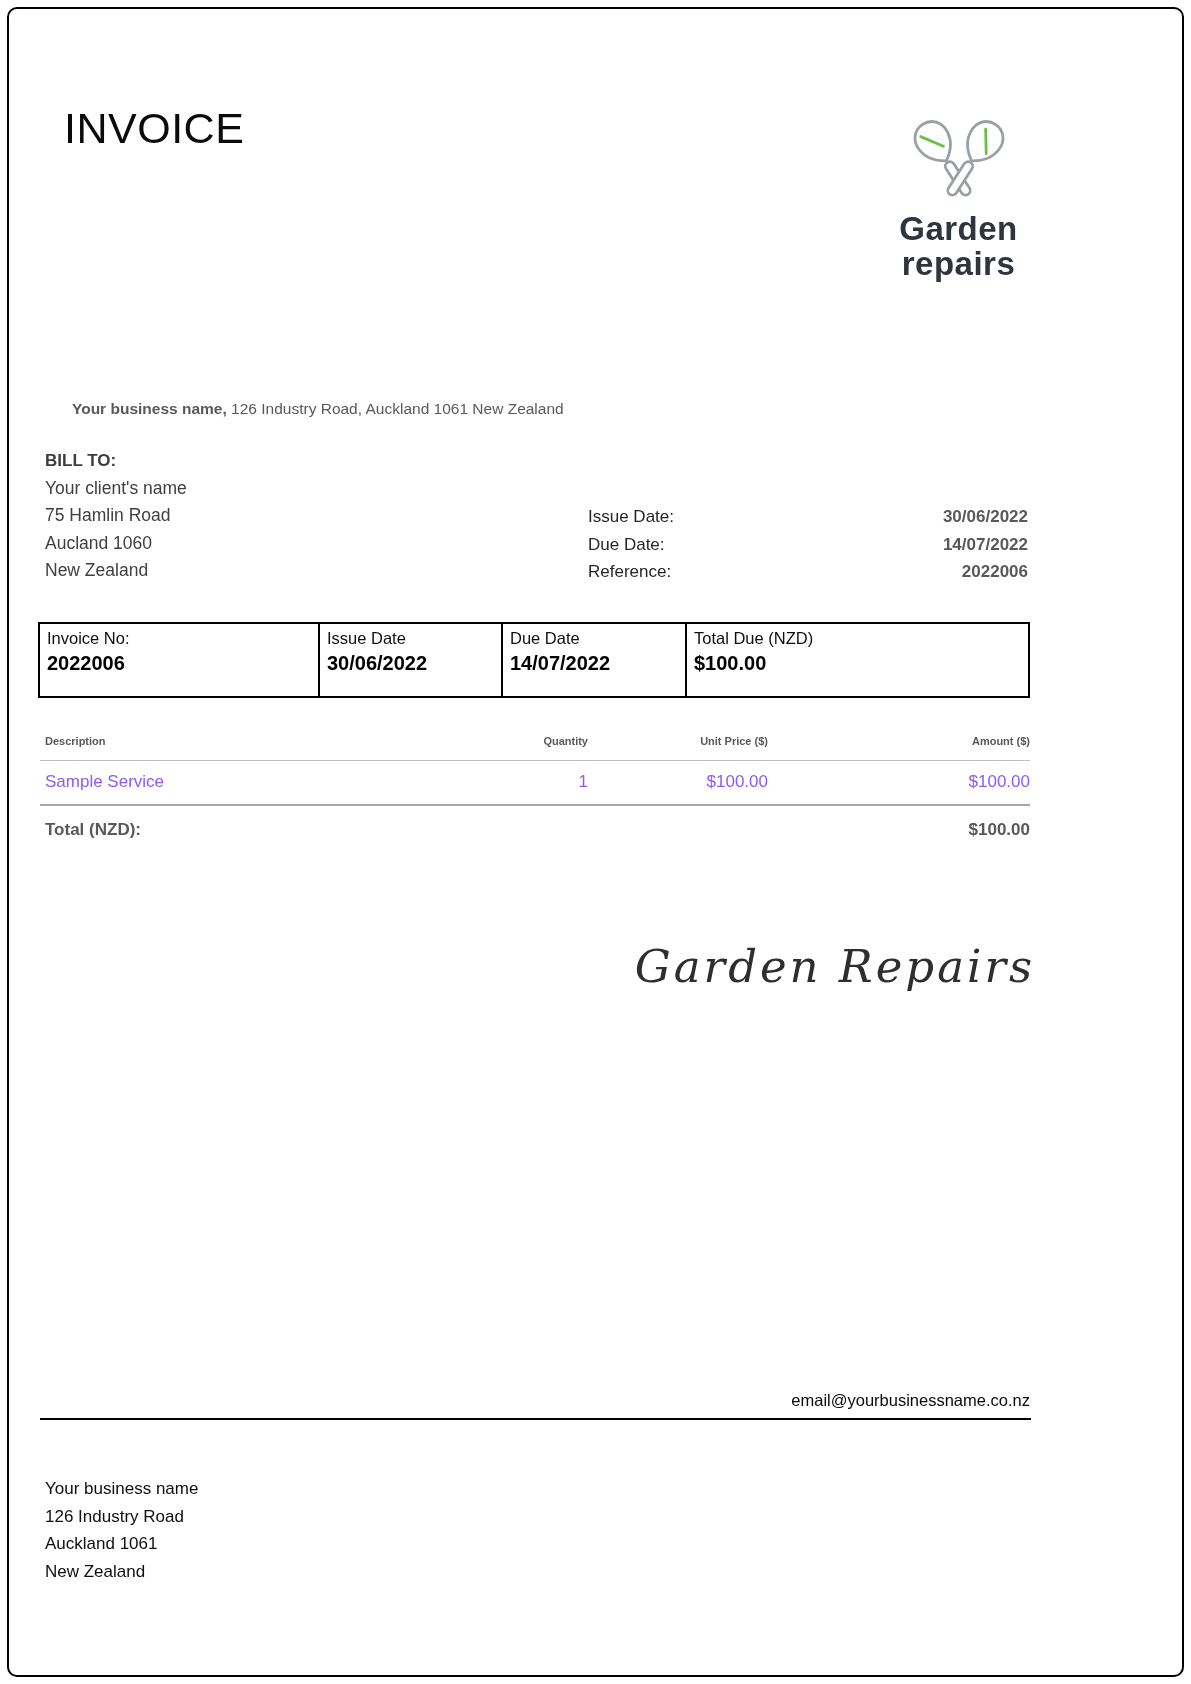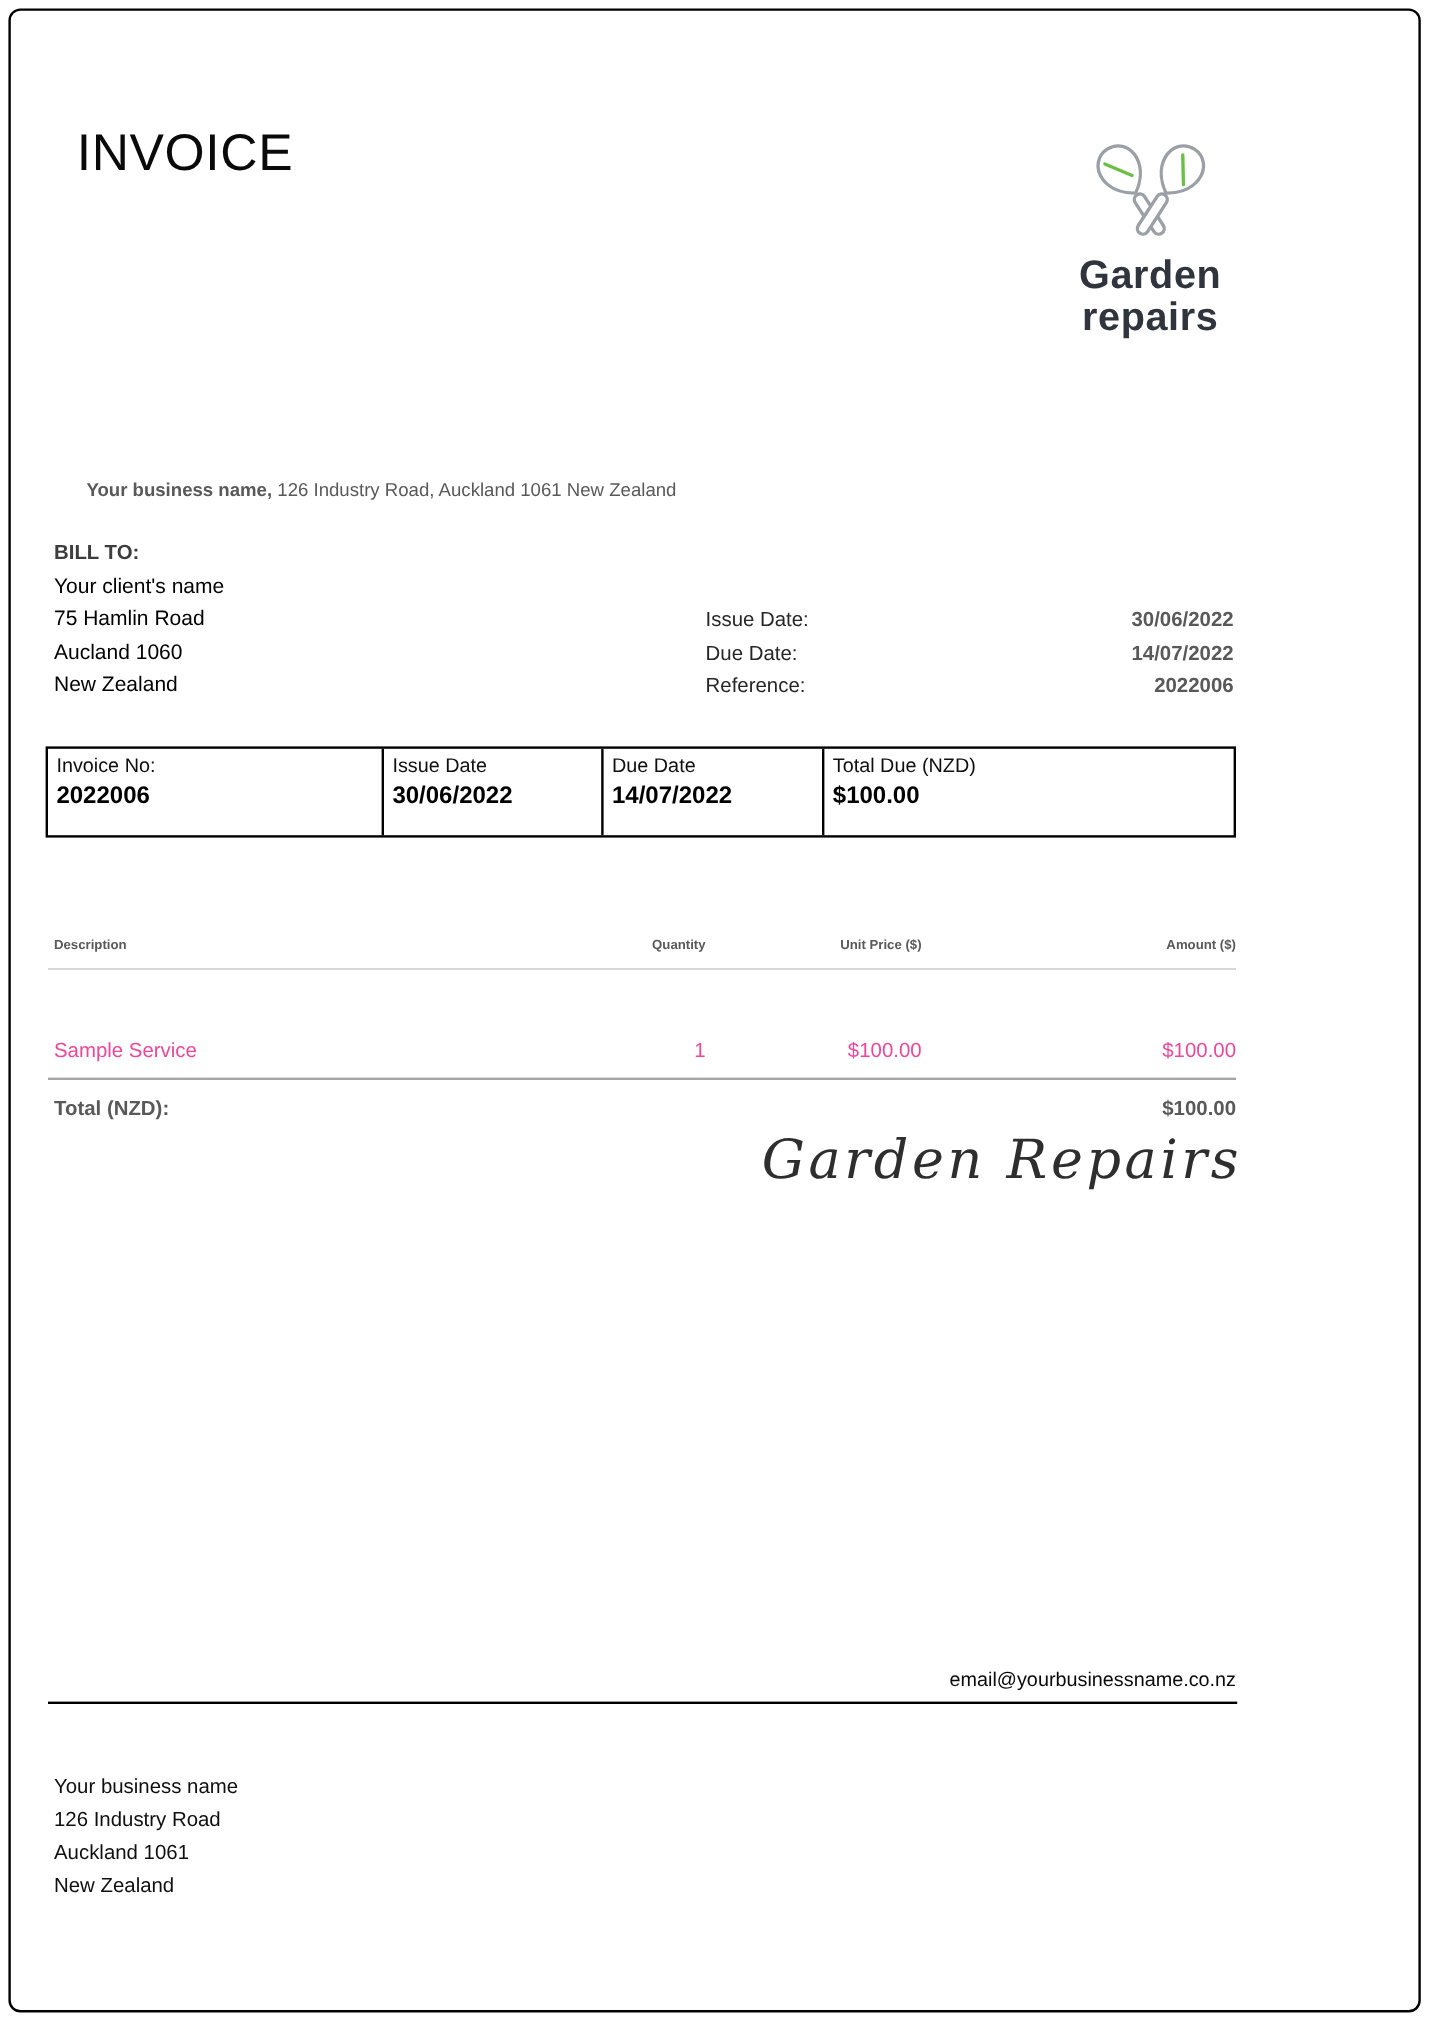--- a/index.html
+++ b/index.html
@@ -27,45 +27,45 @@
   .logo-word{
     font-weight:700;font-size:33px;line-height:33px;
     color:#30343c;letter-spacing:0.5px;margin-top:2px;
   }
   
   .bizline{position:absolute;left:45px;top:400px;font-size:15.5px;color:#595959;margin-left:27px;}
   .bizline b{font-weight:700;}
   
   .billto{position:absolute;left:45px;top:447px;}
   .billto .lbl{font-weight:700;font-size:17px;color:#3d3d3d;line-height:27.5px;}
-  .billto .ln{font-size:17.5px;color:#000000;line-height:27.5px;}
+  .billto .ln{font-size:17.5px;color:#404040;line-height:27.5px;}
   
   .meta{position:absolute;left:588px;top:503px;width:440px;}
   .meta .row{display:flex;justify-content:space-between;line-height:27.5px;}
   .meta .l{font-size:17px;color:#262626;}
   .meta .v{font-size:17px;font-weight:700;color:#595959;}
   
   .sumtable{
     position:absolute;left:38px;top:622px;width:992px;height:76px;
     border:2.5px solid #000;display:flex;box-sizing:border-box;
   }
   .sumcol{box-sizing:border-box;padding:3px 0 0 7px;}
   .sumcol + .sumcol{border-left:2px solid #000;}
   .sumcol .h{font-size:16.5px;color:#0f0f0f;line-height:22px;}
   .sumcol .v{font-size:20px;font-weight:700;color:#000;margin-top:3px;}
   .c0{width:278px;} .c1{width:183px;} .c2{width:184px;} .c3{flex:1;}
   
   .items{position:absolute;left:40px;top:735px;width:990px;font-size:17px;}
   .irow{display:flex;align-items:baseline;}
   .cell-desc{flex:1;text-align:left;padding-left:5px;}
   .cell-qty{width:150px;text-align:right;}
-  .cell-unit{width:180px;text-align:right;margin-top:47px;}
+  .cell-unit{width:180px;text-align:right;}
   .cell-amt{width:262px;text-align:right;}
   .ihead{font-weight:700;color:#595959;font-size:11px;padding-bottom:13px;border-bottom:1px solid #bfbfbf;}
-  .iline{color:#ec4899;padding:11px 0 12px 0;border-bottom:2px solid #a6a6a6;}
+  .iline{color:#8b5cf6;padding:11px 0 12px 0;border-bottom:2px solid #a6a6a6;}
   .itotal{padding-top:14px;font-weight:700;color:#595959;gap:46px;}
   
   .sig-label{position:absolute;left:40px;top:896px;width:990px;text-align:right;font-weight:700;font-size:17.5px;color:#000;}
   .sig-script{
     position:absolute;left:35px;top:940px;width:1000px;text-align:right;
     font-family:"DejaVu Serif", serif;font-style:italic;
     font-size:45px;color:#2e2e2e;letter-spacing:3px;
   }
   
   .email{position:absolute;left:40px;top:1391px;width:990px;text-align:right;font-size:16.5px;color:#0a0a0a;}

